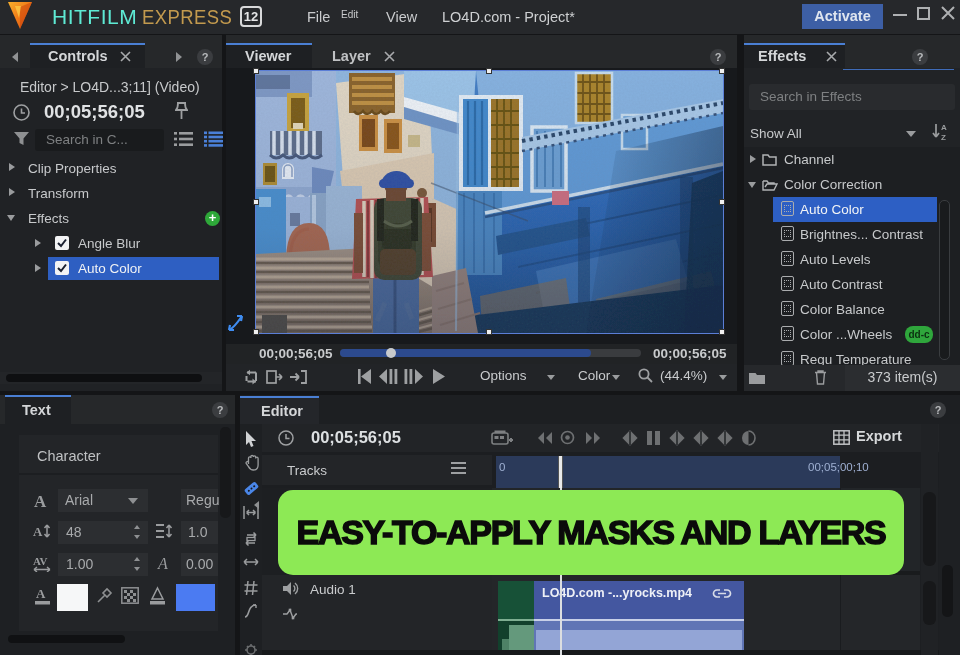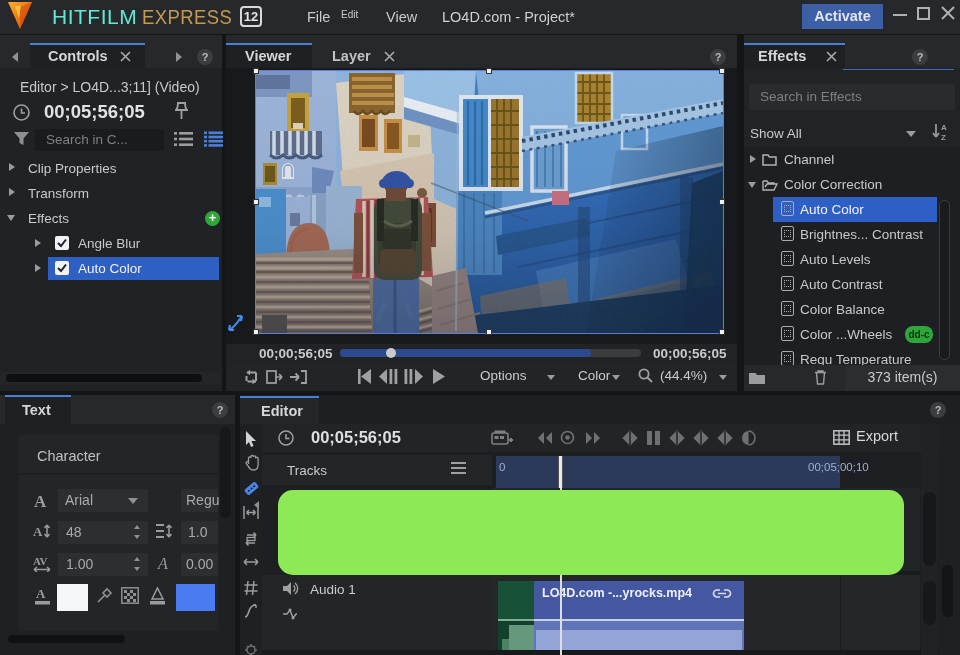--- a/index.html
+++ b/index.html
@@ -610,21 +610,21 @@
       </svg>
   <svg class="abs" style="left:501px;top:35px;" width="15" height="16" viewBox="0 0 15 16">
         <path d="M7.5 1 A6.5 7 0 0 0 7.5 15 Z" fill="#6e7072"></path>
         <path d="M7.5 1 A6.5 7 0 0 1 7.5 15" fill="none" stroke="#6e7072" stroke-width="1.6"></path>
       </svg>
 
   <svg class="abs" style="left:593px;top:35px;" width="17" height="15" viewBox="0 0 17 15">
         <rect x="0.8" y="0.8" width="15.4" height="13.4" fill="none" stroke="#c0c2c4" stroke-width="1.5"></rect>
         <path d="M0.8 5.2 H16.2 M0.8 9.8 H16.2 M6 0.8 V14.2 M11 0.8 V14.2" stroke="#c0c2c4" stroke-width="1.3"></path>
       </svg>
-  <div class="abs" style="left:616px;top:33px;color:#d6d8da;font-size:14.5px;font-weight:normal;">Export</div>
+  <div class="abs" style="left:616px;top:33px;color:#d6d8da;font-size:14.5px;font-weight:bold;">Export</div>
   <div class="tri" style="left:681px;top:37px;border-top:4.5px solid transparent;border-bottom:4.5px solid transparent;border-left:5.5px solid #9a9c9e;"></div>
 
   <div class="abs" style="left:22px;top:60px;width:230px;height:30px;background:#232528;"></div>
   <div class="abs" style="left:47px;top:68px;color:#c9cbcd;font-size:13.5px;">Tracks</div>
   <div class="abs" style="left:211px;top:67px;width:15px;height:2.4px;background:#9ea0a2;box-shadow:0 5px 0 #9ea0a2, 0 10px 0 #9ea0a2;"></div>
 
   <div class="abs" style="left:256px;top:61px;width:344px;height:32px;background:#2b3a5a;"></div>
   <div class="abs" style="left:259px;top:66px;color:#9fb0d2;font-size:11.5px;">0</div>
   <div class="abs" style="left:568px;top:66px;color:#9fb0d2;font-size:11.5px;">00;05;00;10</div>
 
@@ -667,14 +667,15 @@
   <div class="abs" style="left:320px;top:93px;width:1.6px;height:167px;background:#dcdee0;"></div>
 
   <div class="abs" style="left:681px;top:29px;width:17px;height:231px;background:#202225;"></div>
   <div class="abs" style="left:683px;top:97px;width:13px;height:74px;background:#17181a;border-radius:6px;"></div>
   <div class="abs" style="left:683px;top:186px;width:13px;height:44px;background:#17181a;border-radius:6px;"></div>
   <div class="abs" style="left:699px;top:29px;width:21px;height:231px;background:#1e2023;"></div>
   <div class="abs" style="left:702px;top:170px;width:11px;height:52px;background:#141517;border-radius:5px;"></div>
 </div>
 
 <div class="abs" style="left:278px;top:490px;width:626px;height:85px;background:#8de955;border-radius:15px;z-index:50;"></div>
+<div class="abs" style="left:278px;top:490px;width:626px;height:85px;z-index:51;color:#0b0b0b;font-size:34px;font-weight:bold;text-align:center;line-height:85px;letter-spacing:-1.3px;-webkit-text-stroke:1.5px #0b0b0b;">EASY-TO-APPLY MASKS AND LAYERS</div>
 
 </div>
 
 </body></html>

